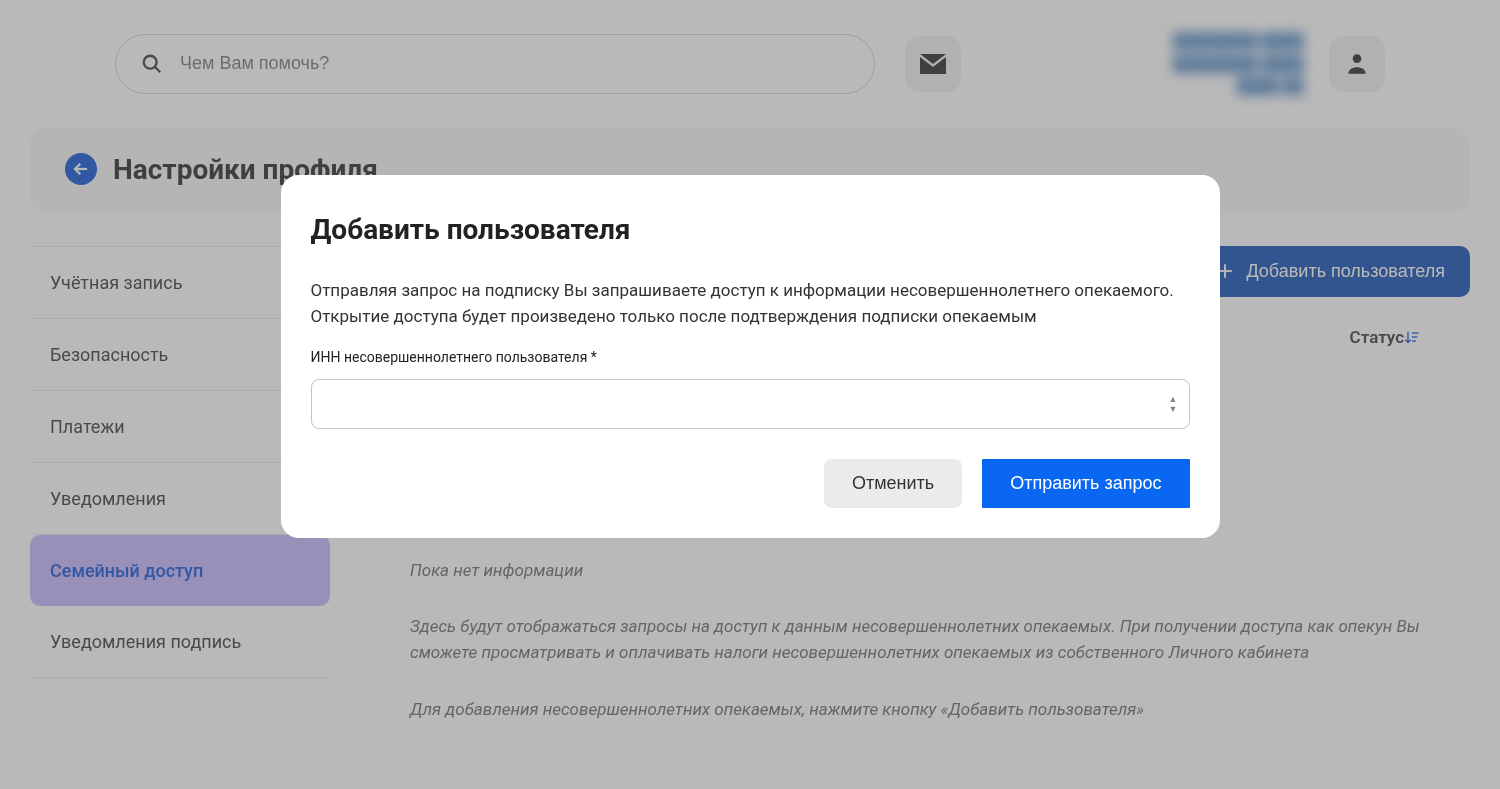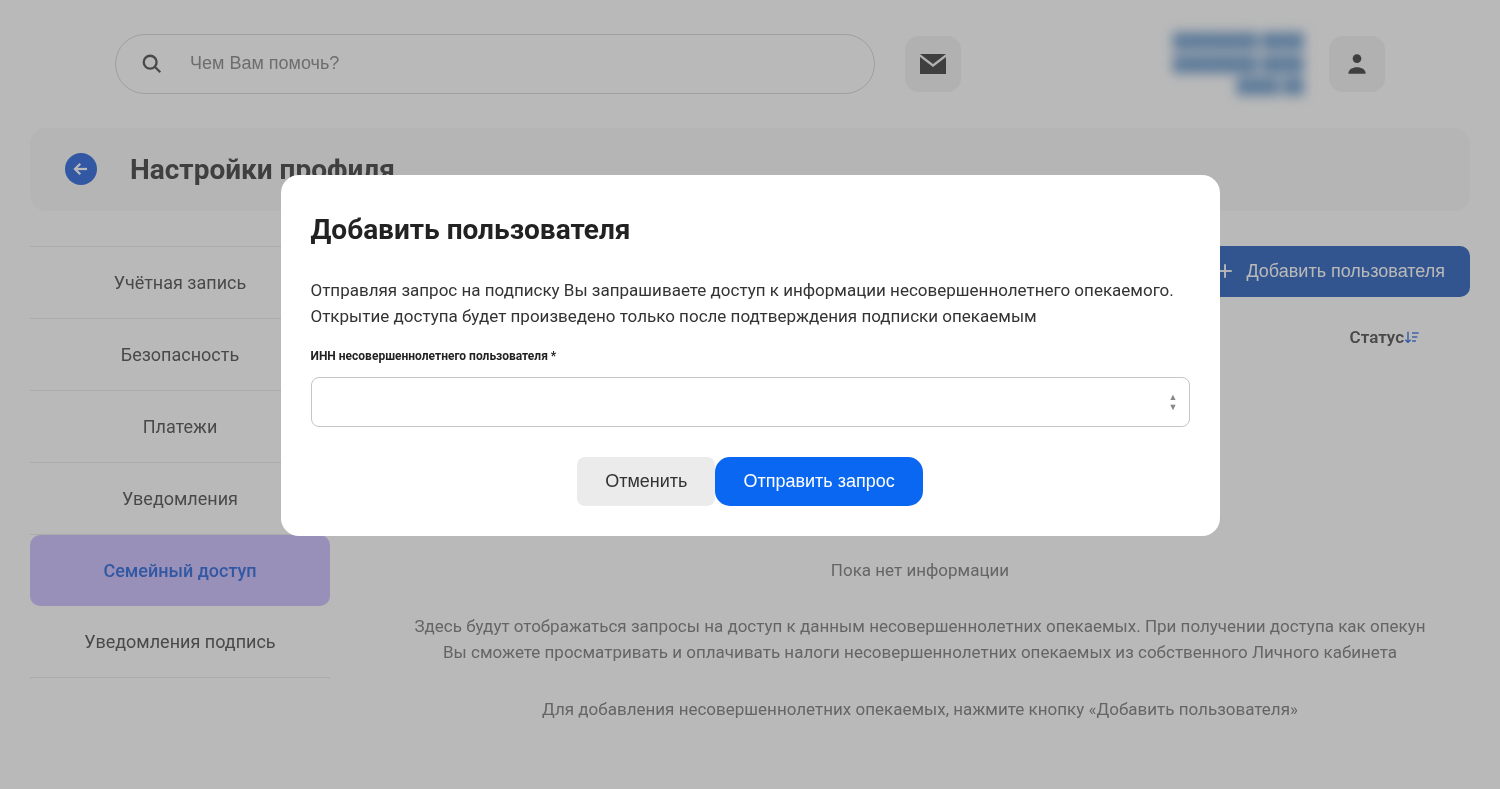--- a/index.html
+++ b/index.html
@@ -19,21 +19,21 @@
     gap: 30px;
   }
   .search-wrap {
     flex: 1;
     display: flex;
     align-items: center;
     height: 60px;
     border: 1px solid #d0d0d0;
     border-radius: 30px;
     padding: 0 25px;
-    gap: 27px;
+    gap: 17px;
     max-width: 760px;
   }
   .search-icon { width: 22px; height: 22px; }
   .search-input {
     border: none;
     outline: none;
     font-size: 18px;
     color: #999;
     flex: 1;
     background: transparent;
@@ -68,42 +68,41 @@
     justify-content: center;
   }
   .profile-icon svg { width: 26px; height: 26px; }
   .breadcrumb-row {
     margin: 0 30px;
     background: #f7f7f7;
     border-radius: 16px;
     padding: 25px 35px;
     display: flex;
     align-items: center;
-    gap: 33px;
+    gap: 16px;
   }
   .back-circle {
     width: 32px; height: 32px;
     background: #0a4ed8;
     border-radius: 50%;
     display: flex; align-items: center; justify-content: center;
   }
   .page-title { font-size: 28px; font-weight: 700; color: #222; }
   .content {
     display: flex;
     padding: 35px 30px 0 30px;
     gap: 40px;
   }
   .sidebar { width: 300px; }
   .sidebar-item {
     padding: 25px 20px;
     border-bottom: 1px solid #e5e5e5;
     font-size: 18px;
     color: #333;
     cursor: pointer;
-    text-align: center;
   }
   .sidebar-item:first-child { border-top: 1px solid #e5e5e5; }
   .sidebar-item.active {
     background: #c4b5fd;
     color: #0a4ed8;
     font-weight: 500;
     border-radius: 10px;
     border-bottom: none;
   }
   .main { flex: 1; }
@@ -130,25 +129,26 @@
     padding: 0 50px 20px;
   }
   .status-head {
     font-size: 17px;
     font-weight: 600;
     color: #333;
     display: flex;
     align-items: center;
   }
   .empty-state {
-    text-align: center;
+    text-align: left;
     padding: 190px 40px 0;
     color: #666;
     font-size: 17px;
     line-height: 1.55;
+    font-style: italic;
   }
   .empty-state .no-info { margin-bottom: 30px; }
   .empty-state p { margin-bottom: 30px; }
 
   
   .overlay {
     position: absolute;
     inset: 0;
     background: rgba(100,100,100,0.45);
     display: flex;
@@ -168,22 +168,22 @@
     color: #222;
     margin-bottom: 32px;
   }
   .modal-desc {
     font-size: 17px;
     color: #333;
     line-height: 1.5;
     margin-bottom: 14px;
   }
   .input-label {
-    font-size: 12px;
-    font-weight: 700;
+    font-size: 14px;
+    font-weight: 400;
     color: #222;
     margin-bottom: 14px;
     display: block;
     margin-top: 20px;
   }
   .num-input-wrap {
     position: relative;
     margin-bottom: 30px;
   }
   .num-input {
@@ -204,35 +204,36 @@
     gap: 1px;
   }
   .stepper span {
     font-size: 9px;
     color: #888;
     line-height: 1;
     cursor: pointer;
   }
   .modal-actions {
     display: flex;
-    justify-content: center;
+    justify-content: flex-end;
+    gap: 20px;
   }
   .btn-cancel {
     background: #ebebeb;
     border: none;
     border-radius: 8px;
     padding: 14px 28px;
     font-size: 18px;
     color: #333;
     cursor: pointer;
   }
   .btn-submit {
     background: #0a67f2;
     border: none;
-    border-radius: 15px;
+    border-radius: 1px;
     padding: 14px 28px;
     font-size: 18px;
     color: #fff;
     cursor: pointer;
   }
 </style>
 </head>
 <body>
 
 <div class="page-bg">

